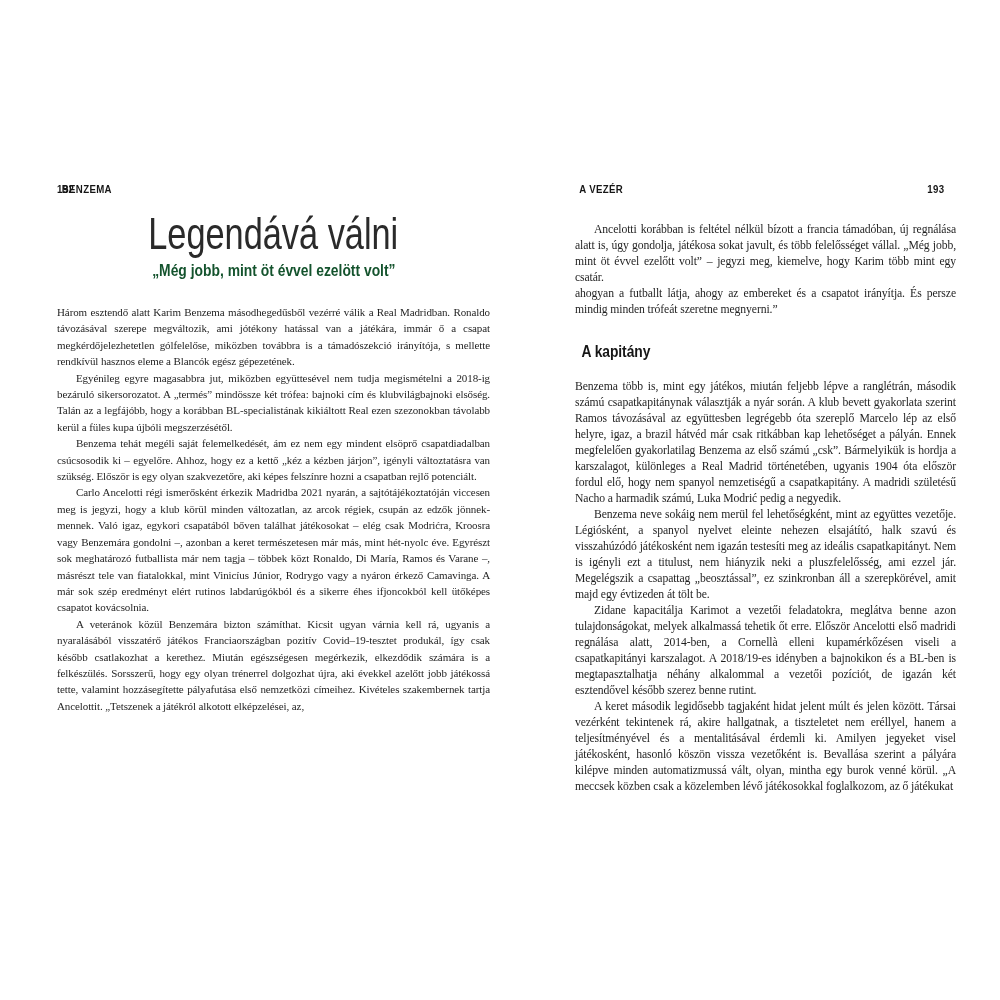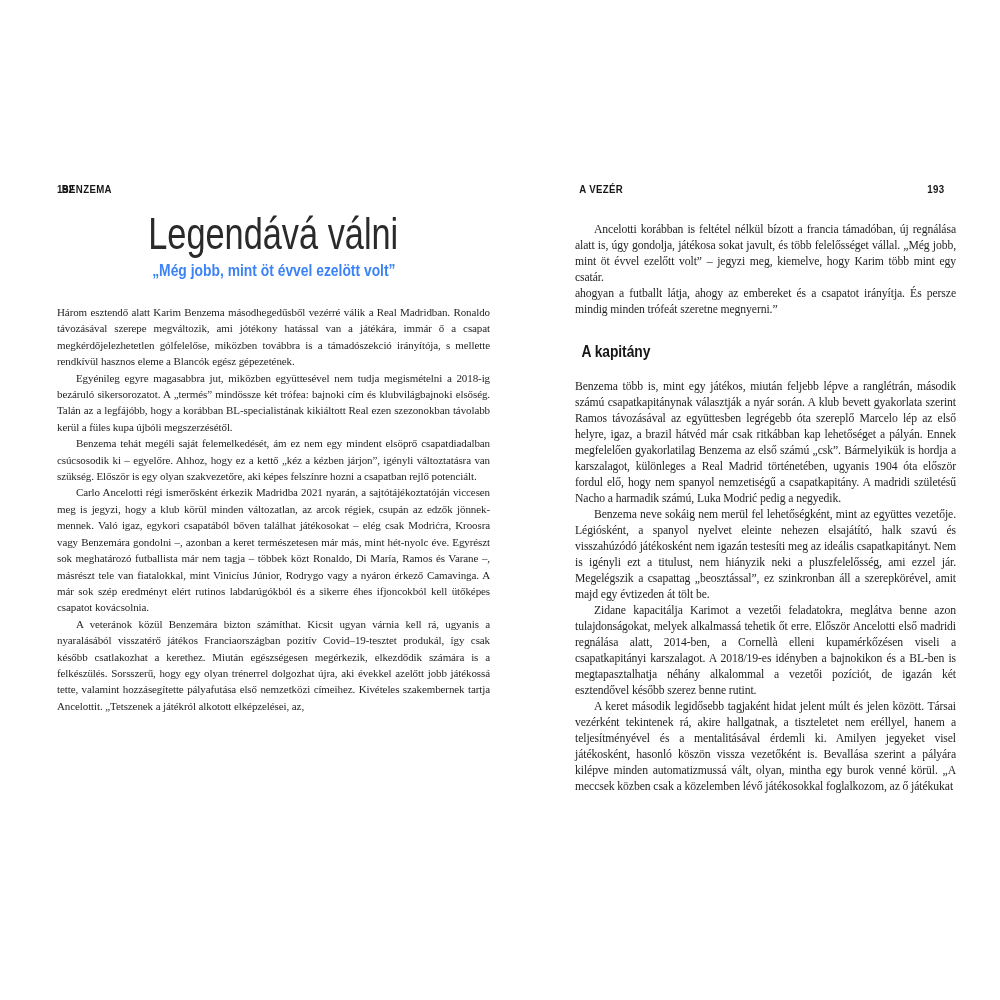--- a/index.html
+++ b/index.html
@@ -54,21 +54,21 @@
   }
   .chapter-title .cond { transform: scaleX(0.78); }
 
   .chapter-subtitle {
     margin: 8px 0 0 0;
     text-align: center;
     font-family: "Liberation Sans", sans-serif;
     font-weight: 700;
     font-size: 16.5px;
     line-height: 20px;
-    color: #3b82f6;
+    color: #14532d;
   }
 
   .body-text {
     font-family: "Liberation Serif", serif;
     text-align: justify;
     letter-spacing: -0.1px;
     color: #1f1f1f;
   }
   .page.left  .body-text { margin-top: 24px; font-size: 11px; line-height: 16.4px; }
   .page.right .body-text { margin-top: 26px; font-size: 11.7px; line-height: 16px; }

